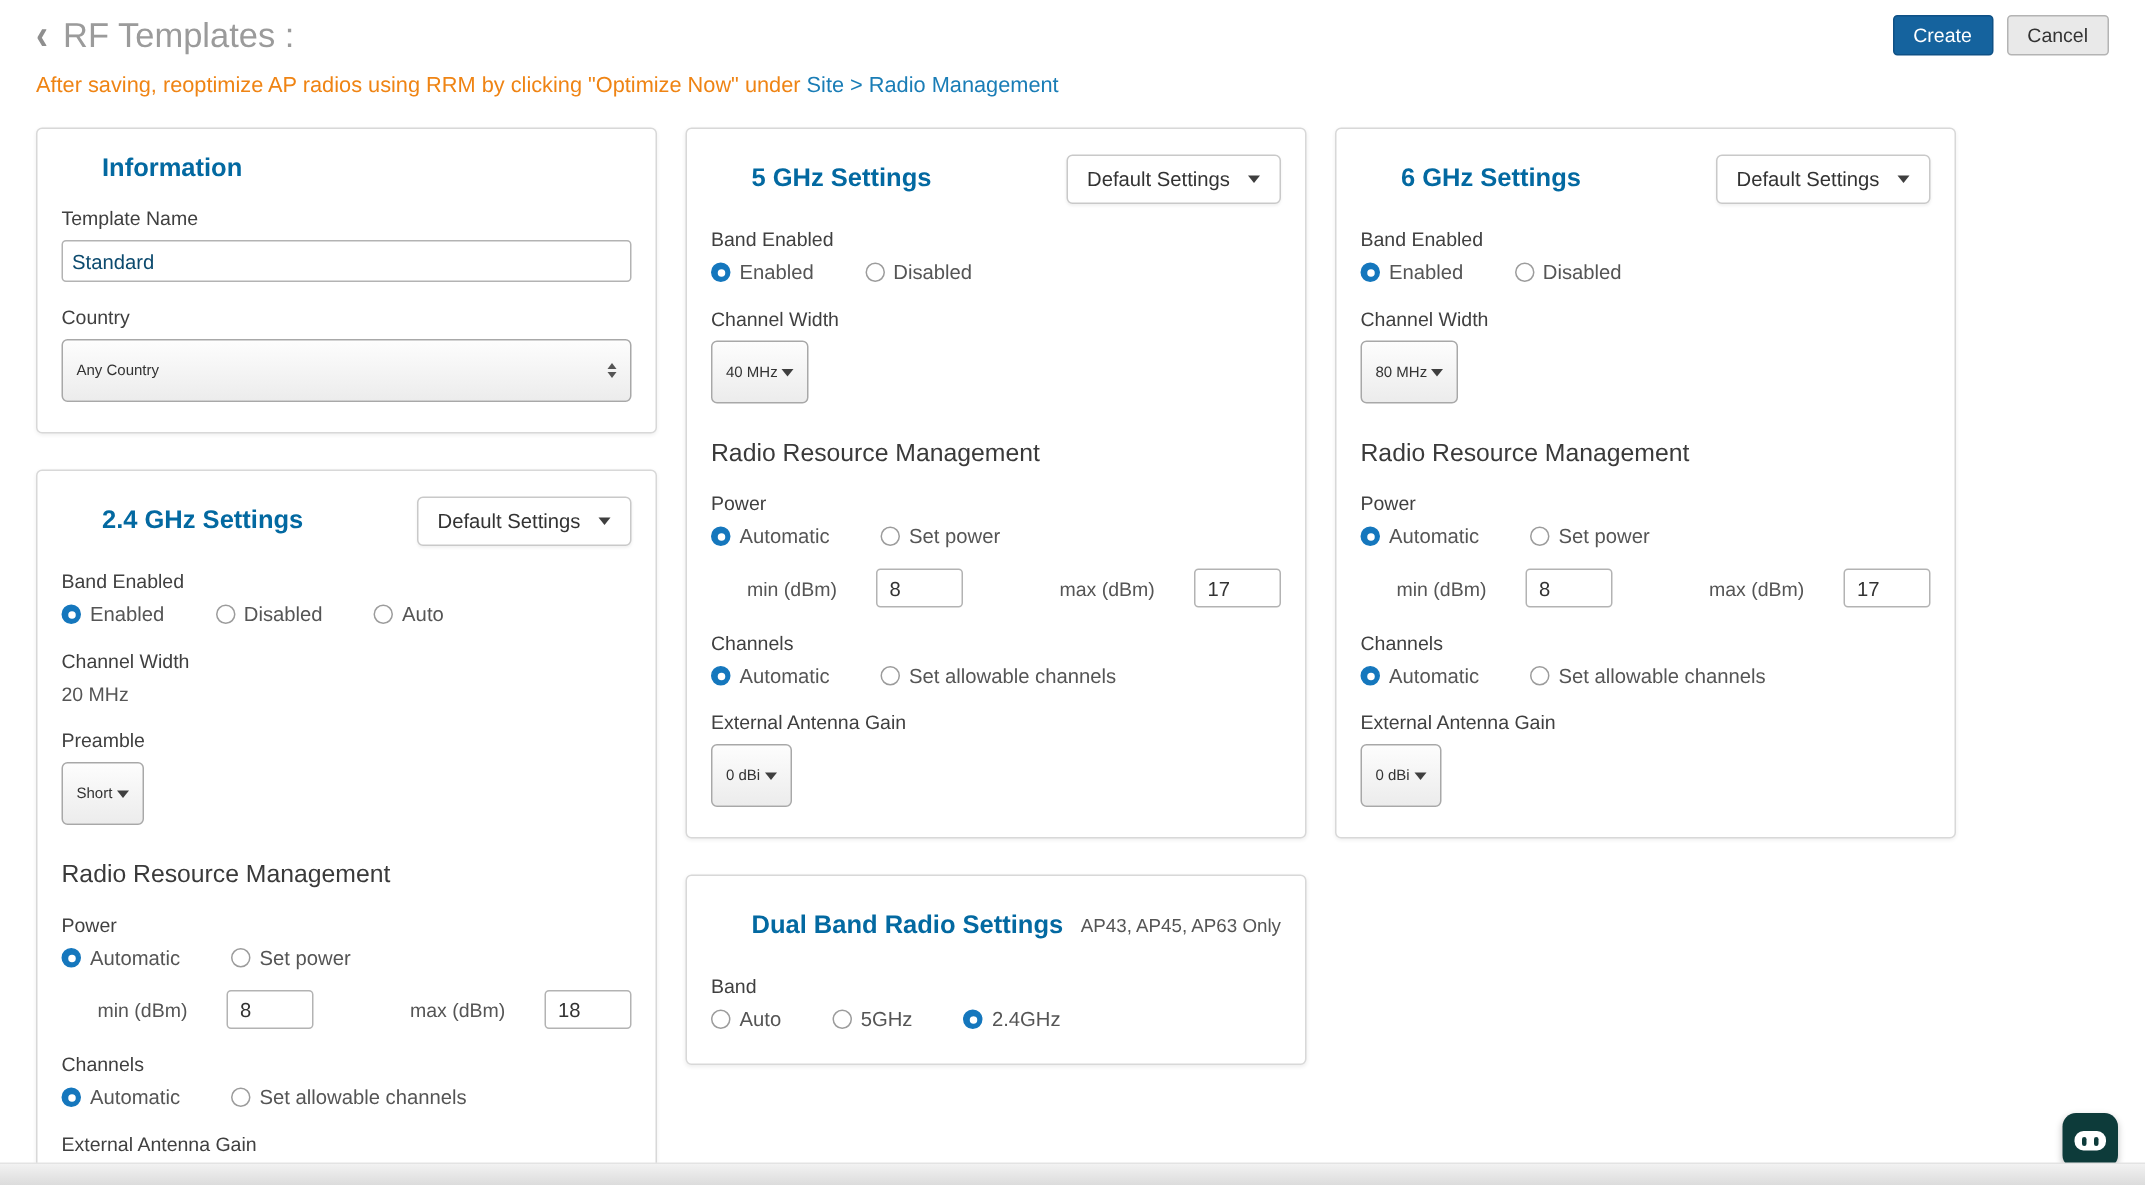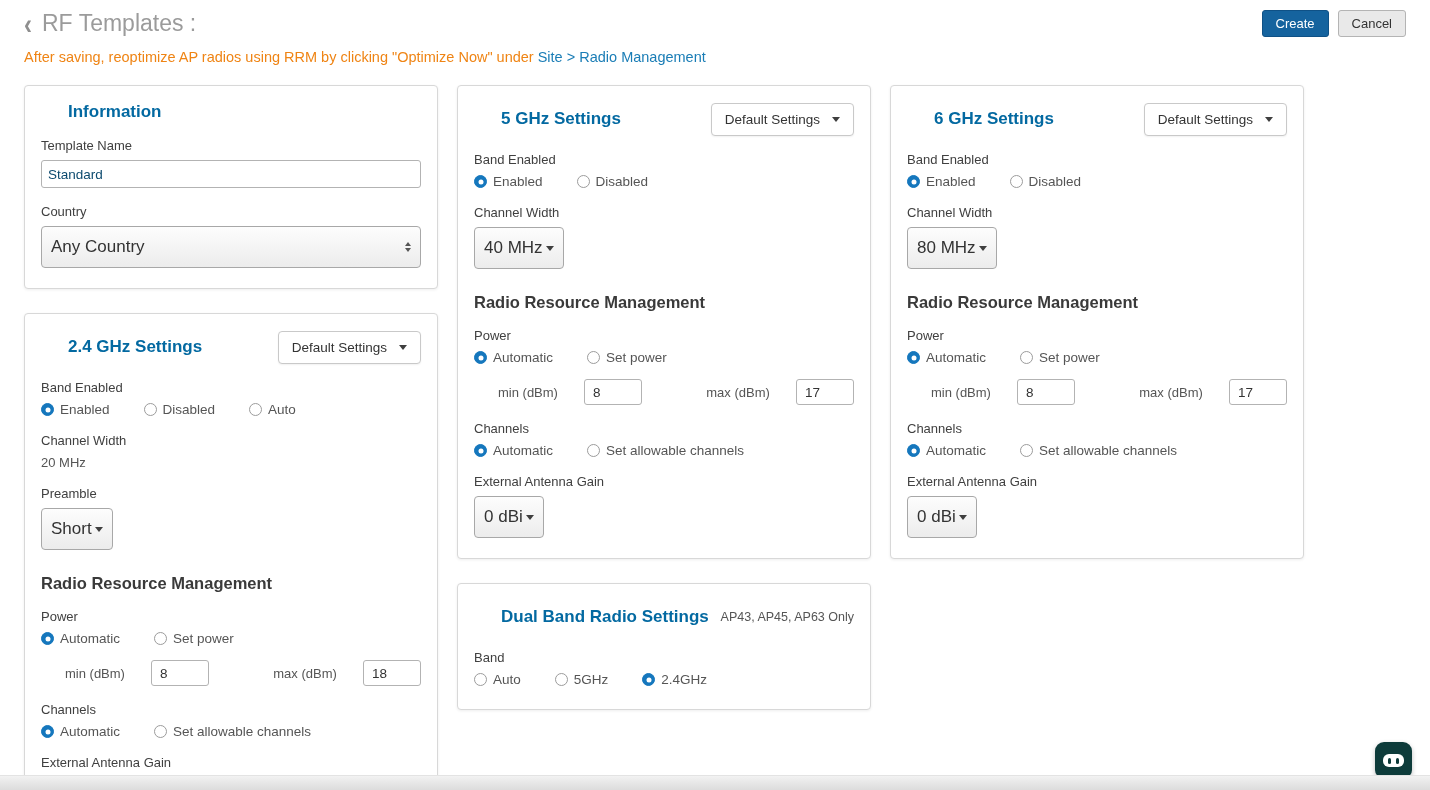--- a/index.html
+++ b/index.html
@@ -37,33 +37,33 @@
     padding: 16px 16px 20px 16px;
   }
   .card-head { display: flex; align-items: center; justify-content: space-between; margin-bottom: 6px; min-height: 34px; }
   .card-title { font-size: 17px; color: #0369a1; font-weight: 700; margin-left: 27px; }
   .card-tag { font-size: 12.5px; color: #555; }
 
   .field-label { font-size: 13px; color: #404040; margin: 16px 0 7px 0; }
   .field-label.first { margin-top: 16px; }
   .static-value { font-size: 13px; color: #555; margin: 4px 0 2px 0; }
 
-  .section-title { font-size: 16.5px; color: #3a3a3a; margin: 24px 0 4px 0; font-weight: 700; }
+  .section-title { font-size: 16.5px; color: #3a3a3a; margin: 24px 0 4px 0; font-weight: 400; }
 
   .text-input {
     width: 100%; height: 28px; border: 1px solid #b3b3b3; border-radius: 3px;
     padding: 0 6px; font-size: 13.5px; font-family: inherit; color: #0c4a6e; background: #fff;
   }
 
   
   .select {
     display: inline-flex; align-items: center; gap: 3px;
     border: 1px solid #a8a8a8; border-radius: 4px;
     background: linear-gradient(#fdfdfd, #ececec);
-    padding: 20px 9px; font-size: 17px; color: #333; cursor: pointer; height: 26px;
+    padding: 20px 9px; font-size: 10px; color: #333; cursor: pointer; height: 26px;
   }
   .select.full { display: flex; width: 100%; justify-content: space-between; }
   .caret-down { width: 0; height: 0; border-left: 4px solid transparent; border-right: 4px solid transparent; border-top: 5px solid #3f3f3f; flex: none; }
   .spinner { display: flex; flex-direction: column; gap: 2px; align-items: center; }
   .tri-up { width: 0; height: 0; border-left: 3.5px solid transparent; border-right: 3.5px solid transparent; border-bottom: 4.5px solid #555; }
   .tri-dn { width: 0; height: 0; border-left: 3.5px solid transparent; border-right: 3.5px solid transparent; border-top: 4.5px solid #555; }
 
   .dd-btn {
     display: inline-flex; align-items: center; gap: 12px;
     border: 1px solid #c9c9c9; border-radius: 4px; background: #fff;

